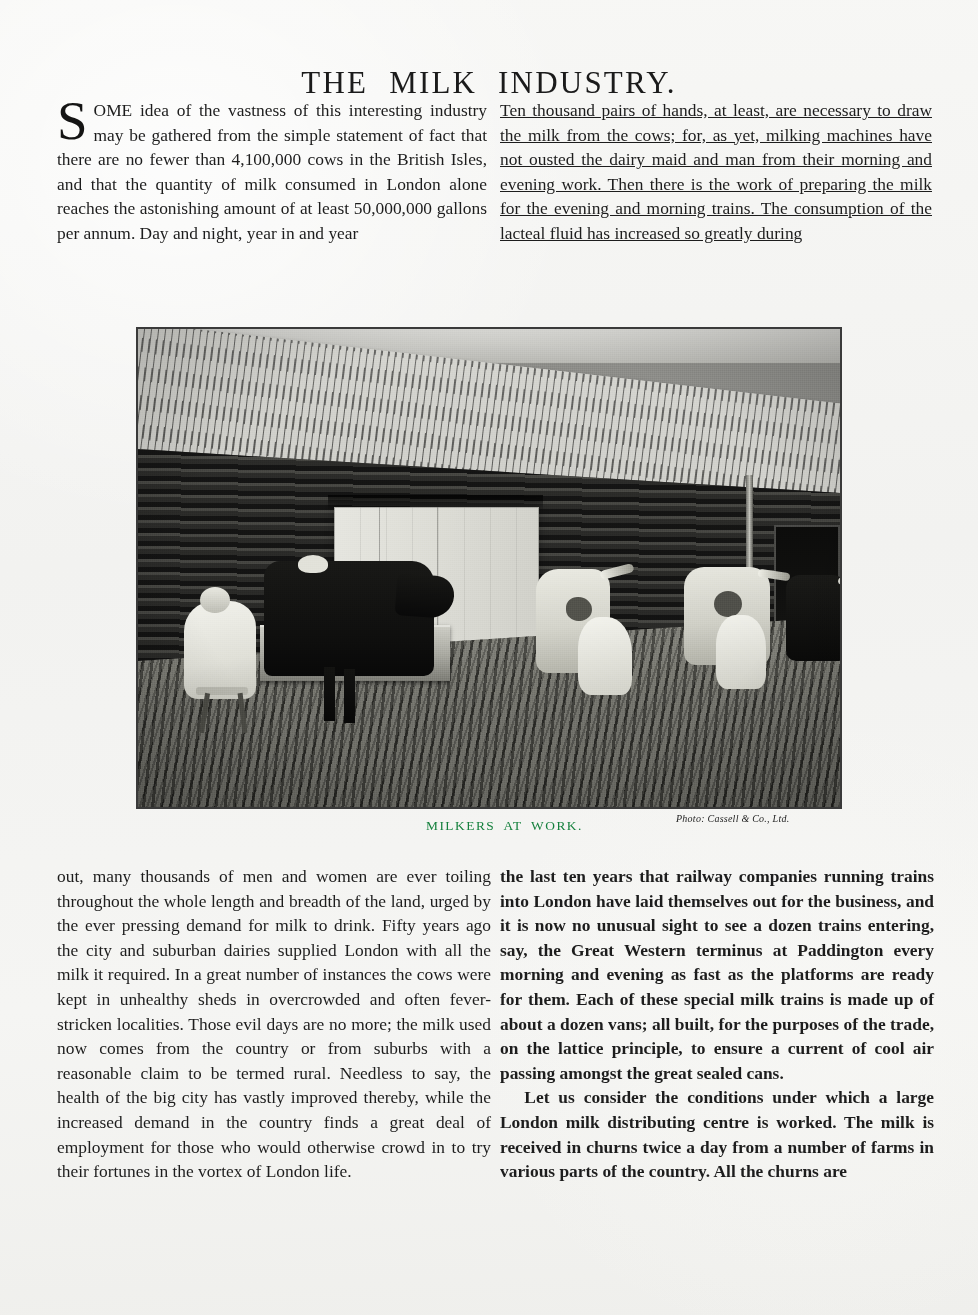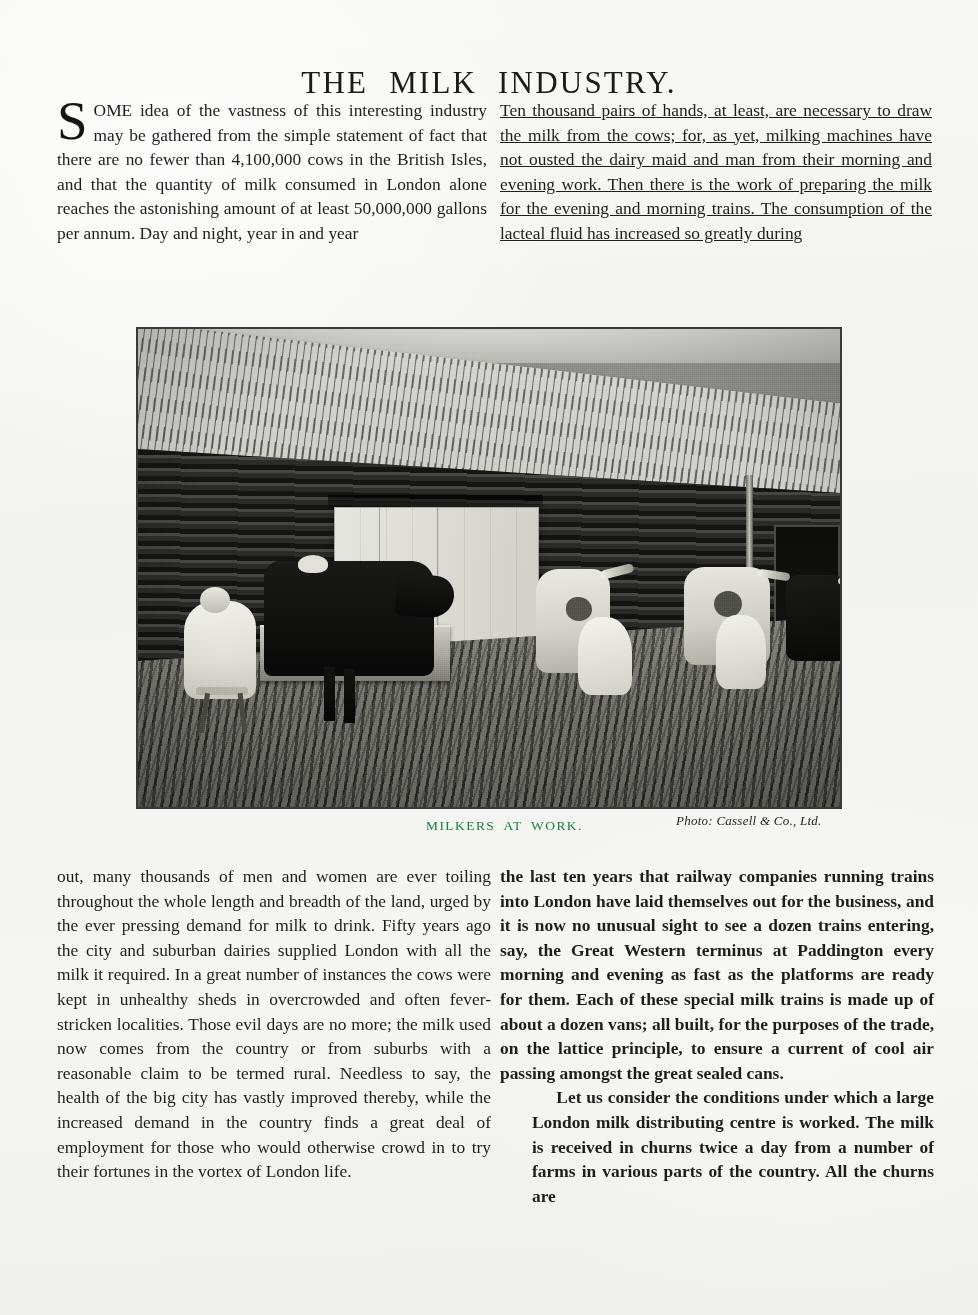--- a/index.html
+++ b/index.html
@@ -50,21 +50,21 @@
     position: absolute;
     font-size: 17.4px;
     line-height: 24.6px;
     color: #1d1d1d;
     text-align: justify;
     text-justify: inter-word;
     -webkit-hyphens: none;
     hyphens: none;
   }
   .col p { margin: 0; }
-  .col p + p { text-indent: 1.4em; margin-left: 32px; }
+  .col p + p { text-indent: 1.4em; }
 
   .top-left   { left: 57px;  top: 98px;  width: 430px; }
   .top-right  { left: 500px; top: 98px;  width: 432px; text-decoration: underline; }
   .bot-left   { left: 57px;  top: 864px; width: 434px; }
   .bot-right  { left: 500px; top: 864px; width: 434px; font-weight: bold; }
 
   
   .dropcap-para { position: relative; }
   .dropcap {
     float: left;
@@ -362,21 +362,21 @@
     top: 818px;
     font-size: 13.4px;
     letter-spacing: 1.5px;
     word-spacing: 4px;
     color: #15803d;
   }
   .credit {
     position: absolute;
     left: 676px;
     top: 813px;
-    font-size: 13px;
+    font-size: 10px;
     font-style: italic;
     letter-spacing: 0.25px;
     color: #242424;
   }
 </style>
 </head>
 <body>
 
 <div class="page"></div>
 

